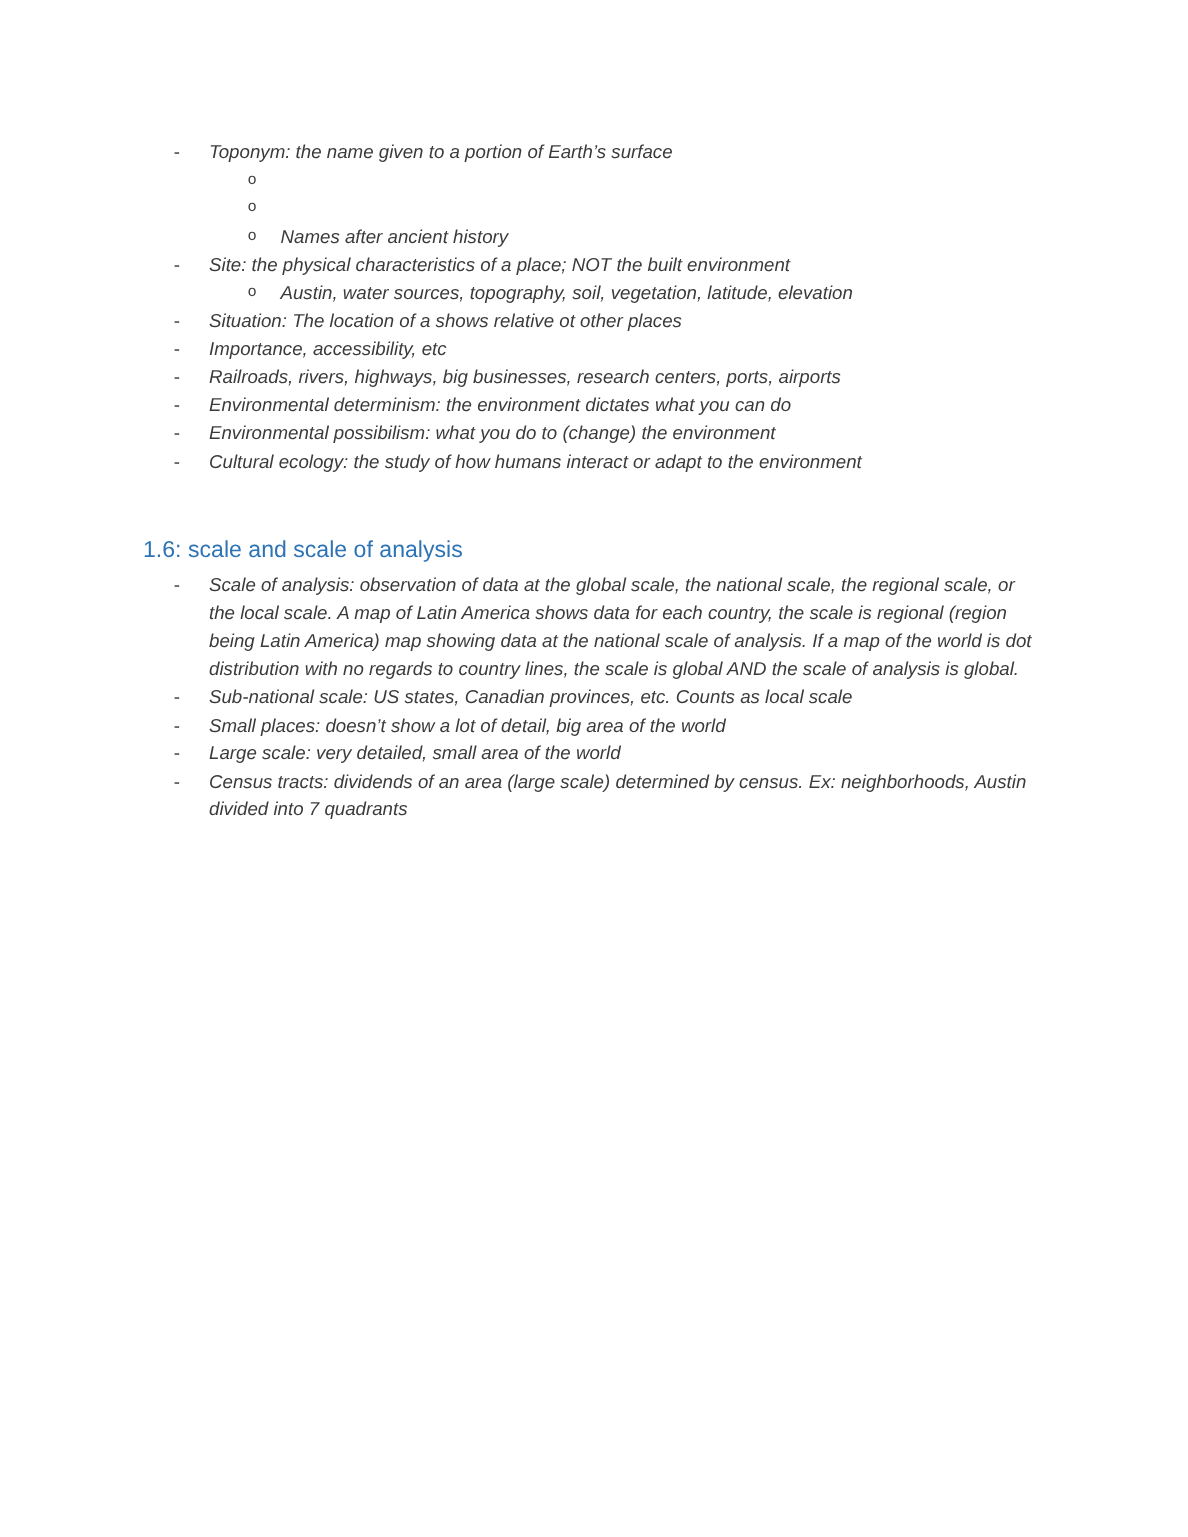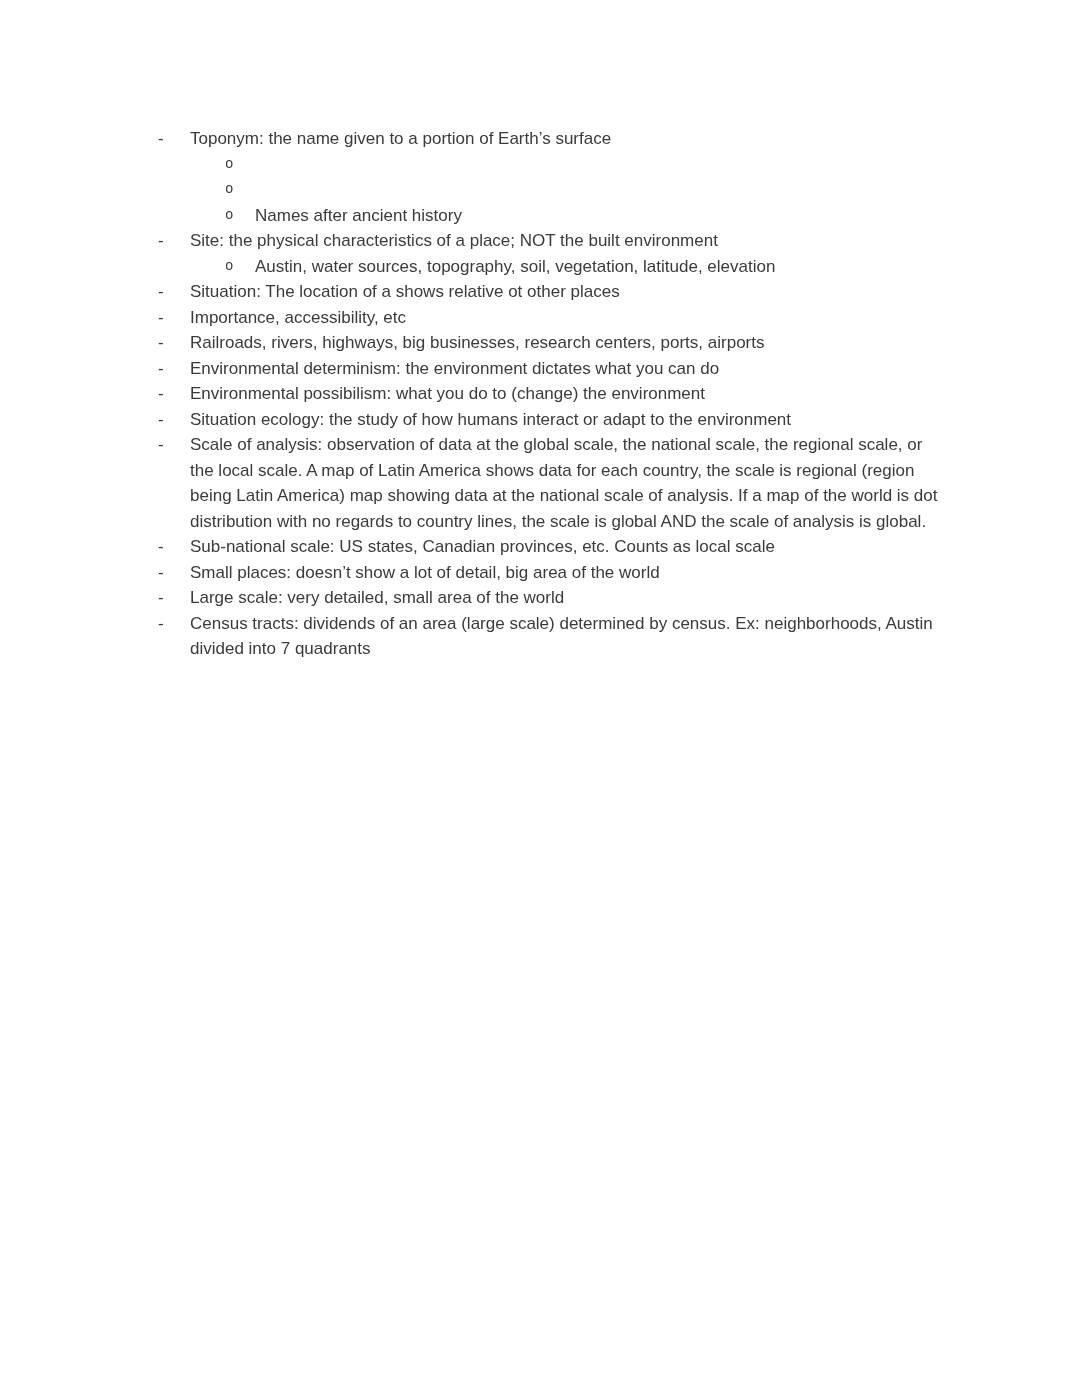--- a/index.html
+++ b/index.html
@@ -42,20 +42,21 @@
     flex: none;
     width: 125px;
     padding-left: 95px;
     box-sizing: border-box;
     font-family: "Liberation Mono", monospace;
     font-size: 14px;
     line-height: 25.5px;
   }
   .txt {
     flex: 1;
+    font-style: italic;
   }
   .heading {
     font-family: "Liberation Sans", sans-serif;
     font-weight: 400;
     font-size: 21px;
     color: #2E74B5;
     margin: 55px 0 6px 0;
     line-height: 26px;
   }
 </style>
@@ -106,25 +107,26 @@
       <div class="row">
         <span class="m1">-</span>
         <span class="txt">Environmental determinism: the environment dictates what you can do</span>
       </div>
       <div class="row">
         <span class="m1">-</span>
         <span class="txt">Environmental possibilism: what you do to (change) the environment</span>
       </div>
       <div class="row">
         <span class="m1">-</span>
-        <span class="txt">Situation ecology: the study of how humans interact or adapt to the environment</span>
+        <span class="txt">Cultural ecology: the study of how humans interact or adapt to the environment</span>
       </div>
 
     </div>
 
+    <h2 class="heading">1.6: scale and scale of analysis</h2>
 
     <div class="list">
 
       <div class="row">
         <span class="m1">-</span>
         <span class="txt">Scale of analysis: observation of data at the global scale, the national scale, the regional scale, or the local scale. A map of Latin America shows data for each country, the scale is regional (region being Latin America) map showing data at the national scale of analysis. If a map of the world is dot distribution with no regards to country lines, the scale is global AND the scale of analysis is global.</span>
       </div>
       <div class="row">
         <span class="m1">-</span>
         <span class="txt">Sub-national scale: US states, Canadian provinces, etc. Counts as local scale</span>

